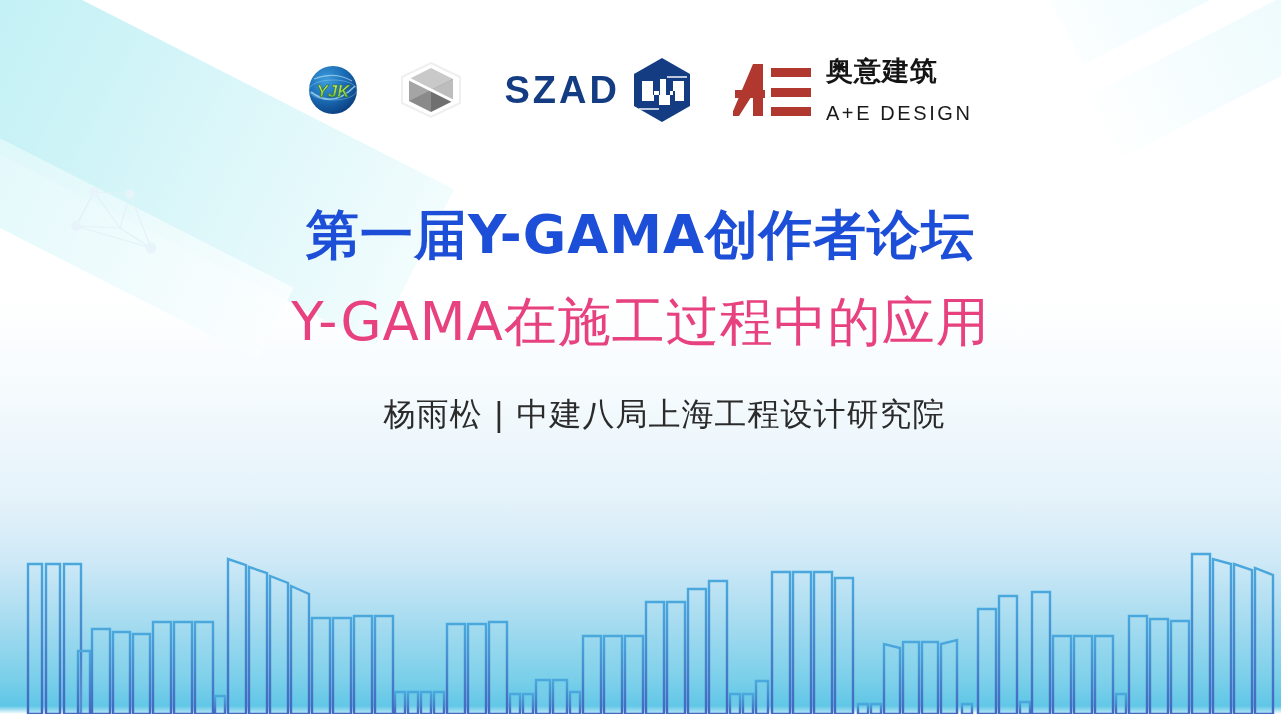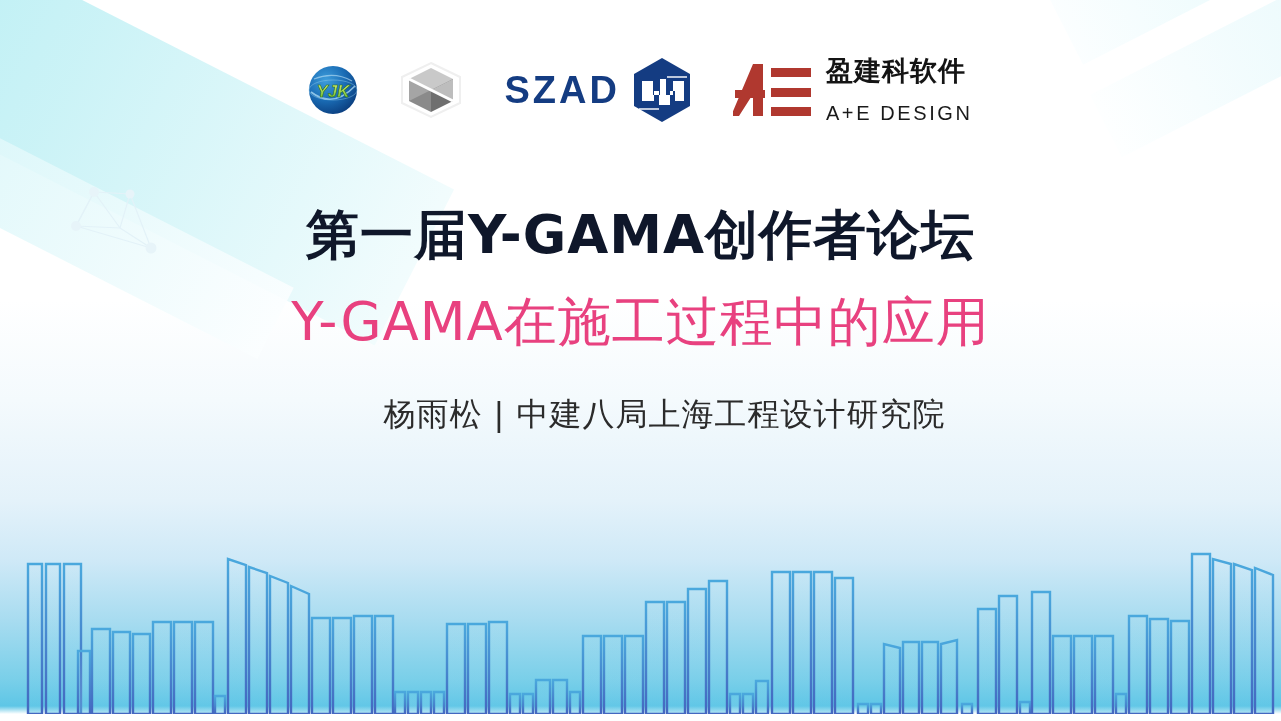--- a/index.html
+++ b/index.html
@@ -174,21 +174,21 @@
   .titles {
     position: absolute;
     left: 0; top: 205px;
     width: 1281px;
     text-align: center;
   }
   .title-main {
     font-family: "DejaVu Sans", "Liberation Sans", sans-serif;
     font-size: 53px;
     font-weight: bold;
-    color: #0f172a;
+    color: #1d4ed8;
     letter-spacing: 1px;
     line-height: 1.15;
     white-space: nowrap;
   }
   .title-sub {
     font-family: "DejaVu Sans", "Liberation Sans", sans-serif;
     font-size: 53px;
     font-weight: normal;
     color: #e8417f;
     letter-spacing: 1px;
@@ -368,21 +368,21 @@
 
     <div class="logo">
       <svg class="ae-mark" viewBox="0 0 80 56">
         <path d="M20 2 L30 2 L30 54 L20 54 L20 32 L6 54 L-2 54 Z" fill="#b0382f"></path>
         <rect x="2" y="28" width="30" height="8" fill="#b0382f"></rect>
         <rect x="38" y="6" width="40" height="9" fill="#b0382f"></rect>
         <rect x="38" y="26" width="40" height="9" fill="#b0382f"></rect>
         <rect x="38" y="45" width="40" height="9" fill="#b0382f"></rect>
       </svg>
       <div class="ae-text">
-        <span class="ae-cn">盈建科软件</span>
+        <span class="ae-cn">奥意建筑</span>
         <span class="ae-en">A+E DESIGN</span>
       </div>
     </div>
 
   </div>
 
   <div class="titles">
     <div class="title-main">第一届Y-GAMA创作者论坛</div>
     <div class="title-sub">Y-GAMA在施工过程中的应用</div>
     <div class="presenter">杨雨松 | 中建八局上海工程设计研究院</div>

